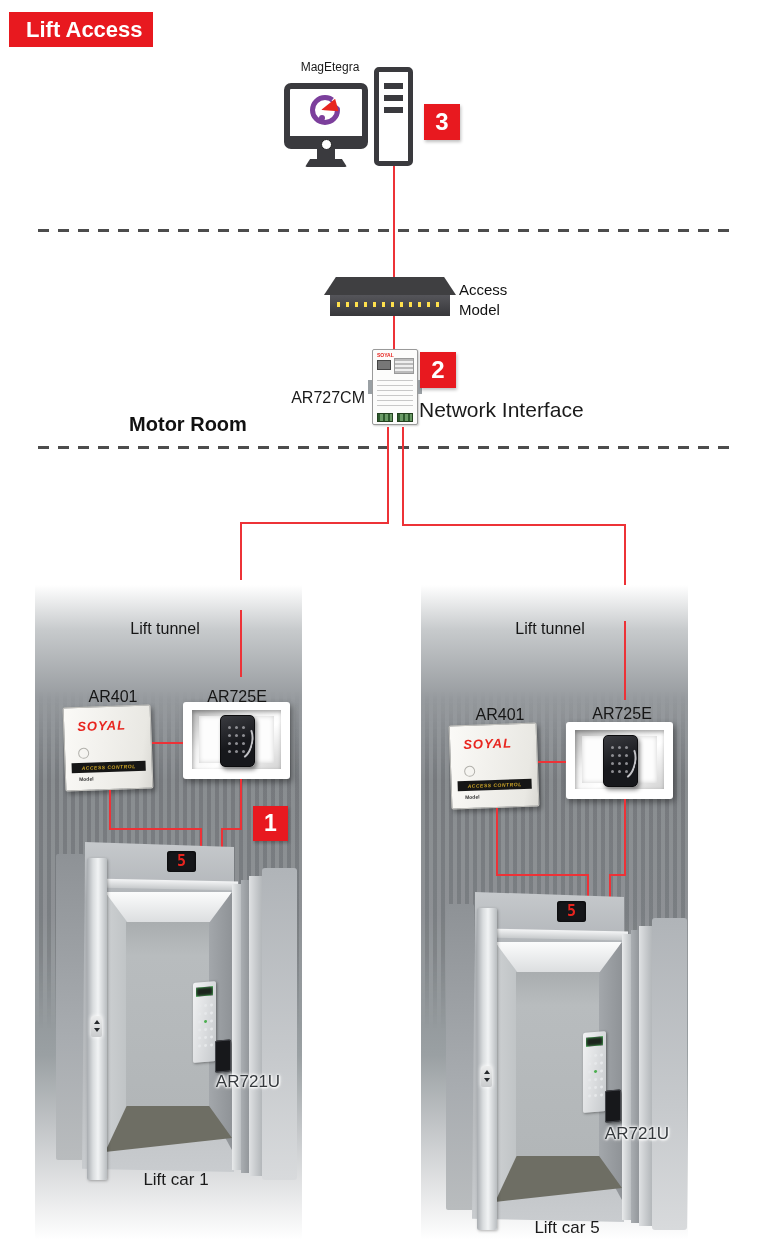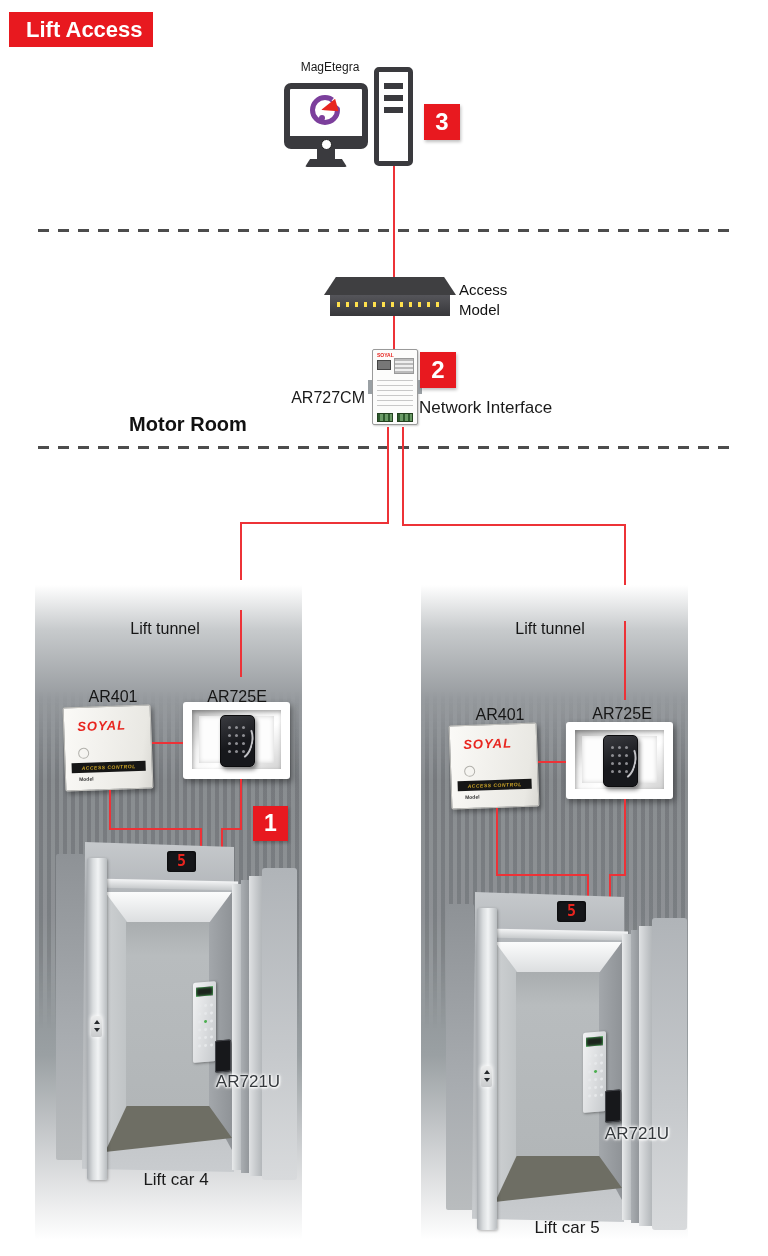--- a/index.html
+++ b/index.html
@@ -198,21 +198,21 @@
     <div class="disp"></div>
     <div class="chip"></div>
     <div class="rows"></div>
     <div class="term" style="left:4px;"></div>
     <div class="term" style="left:24px;"></div>
     <div class="tab" style="left:-5px;"></div>
     <div class="tab" style="right:-5px;"></div>
   </div>
   <div class="abs badge" style="left:420px;top:352px;width:36px;height:36px;font-size:24px;line-height:36px;">2</div>
   <div class="abs" style="left:270px;top:389px;width:95px;text-align:right;font-size:16px;">AR727CM</div>
-  <div class="abs" style="left:419px;top:398px;font-size:17px;">Network Interface</div>
+  <div class="abs" style="left:419px;top:398px;font-size:21px;">Network Interface</div>
 
   <div class="abs room-label" style="left:118px;top:413px;width:140px;">Motor Room</div>
   <div class="abs dashed" style="left:38px;top:446px;width:692px;"></div>
 
   <div class="abs rline" style="left:387px;top:427px;width:2px;height:97px;"></div>
   <div class="abs rline" style="left:402px;top:427px;width:2px;height:99px;"></div>
   <div class="abs rline" style="left:240px;top:522px;width:149px;height:2px;"></div>
   <div class="abs rline" style="left:240px;top:524px;width:2px;height:56px;"></div>
   <div class="abs rdot" style="left:238px;top:586px;"></div>
   <div class="abs rdot" style="left:238px;top:595px;"></div>
@@ -281,21 +281,21 @@
         <div class="down"></div>
       </div>
     </div>
     <div class="lf-trim1"></div>
     <div class="lf-trim2"></div>
     <div class="lf-trim3"></div>
     <div class="lf-rightpanel"></div>
   </div>
 
   <div class="abs glow-label" style="left:208px;top:1072px;width:80px;">AR721U</div>
-  <div class="abs" style="left:126px;top:1170px;width:100px;text-align:center;font-size:17px;">Lift car 4</div>
+  <div class="abs" style="left:126px;top:1170px;width:100px;text-align:center;font-size:17px;">Lift car 1</div>
 
   <div class="abs small-label" style="left:500px;top:620px;width:100px;">Lift tunnel</div>
   <div class="abs small-label" style="left:460px;top:706px;width:80px;">AR401</div>
   <div class="abs small-label" style="left:582px;top:705px;width:80px;">AR725E</div>
 
   <div class="abs ar401" style="left:450px;top:724px;">
     <div class="brand">SOYAL</div>
     <div class="lock"></div>
     <div class="bar">ACCESS CONTROL SYSTEM</div>
     <div class="model">Model</div>

